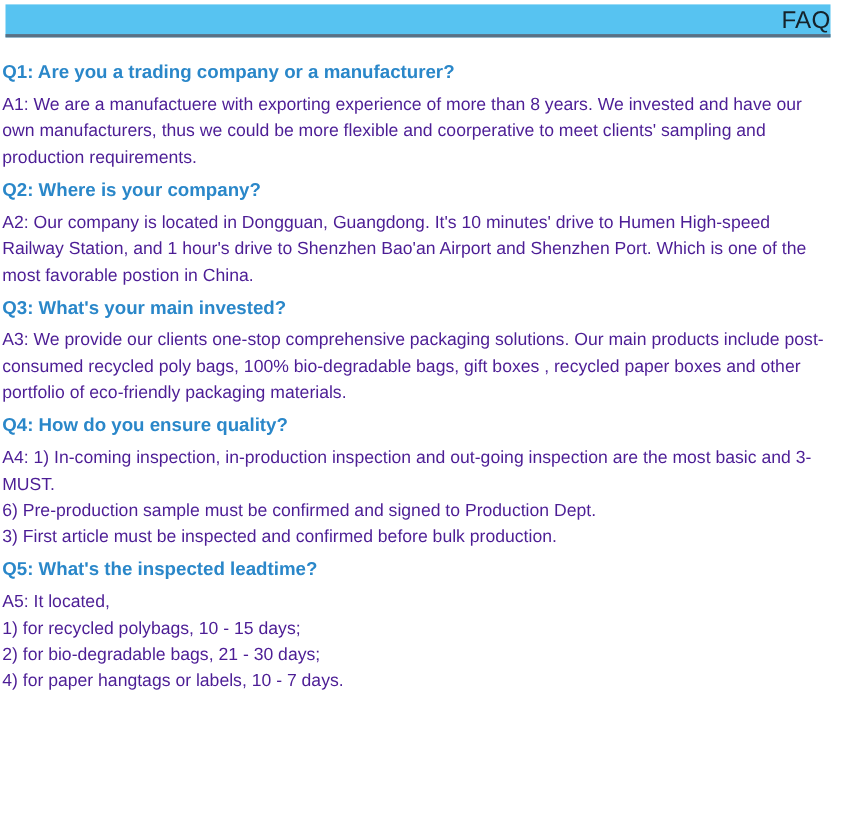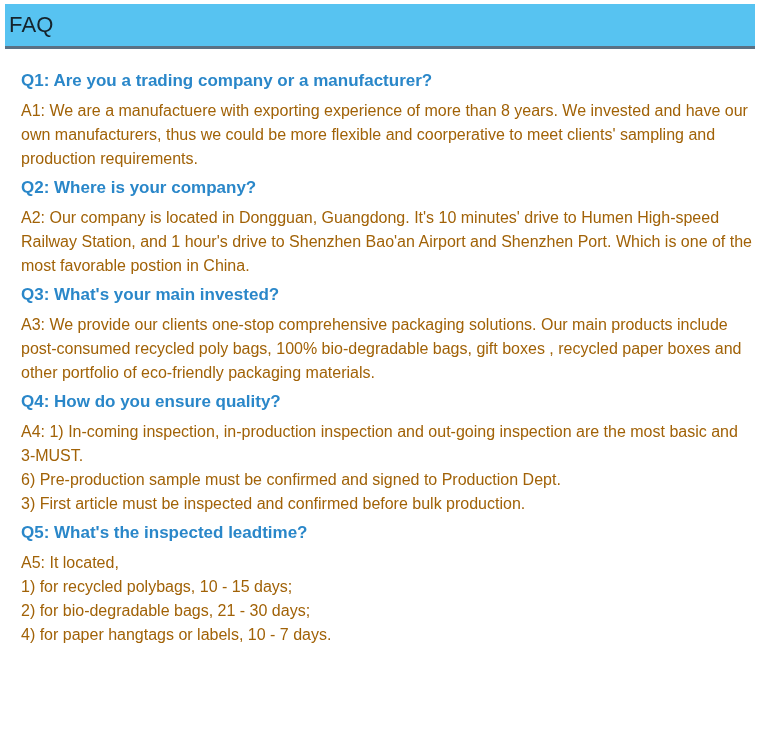--- a/index.html
+++ b/index.html
@@ -12,54 +12,55 @@
     position: relative;
     width: 765px;
     height: 748px;
     background: #ffffff;
     overflow: hidden;
   }
   .faq-header {
     margin: 4px 10px 0 5px;
     background: #57c3f1;
     border-bottom: 3px solid #5a7184;
-    height: 45px;
+    height: 30px;
     display: flex;
     align-items: center;
     padding-left: 4px;
     box-sizing: border-box;
+    justify-content: flex-end;
   }
   .faq-header h1 {
     margin: 0;
     font-size: 22px;
     font-weight: 500;
     color: #15232b;
     letter-spacing: 0.2px;
   }
   .content {
-    padding: 0 12px 0 21px;
+    padding: 0 12px 0 2px;
   }
   .faq-section {
     margin-top: 6px;
   }
   .faq-section.first {
     margin-top: 21px;
   }
   .question {
     margin: 0 0 8px 0;
     font-size: 17px;
     line-height: 21px;
     font-weight: 700;
     color: #2a87c9;
   }
   .answer-line {
     margin: 0;
     font-size: 16px;
     line-height: 24px;
-    color: #a16207;
+    color: #4c1d95;
   }
 </style>
 </head>
 <body>
 
 <div class="page">
 
   <div class="faq-header">
     <h1>FAQ</h1>
   </div>

